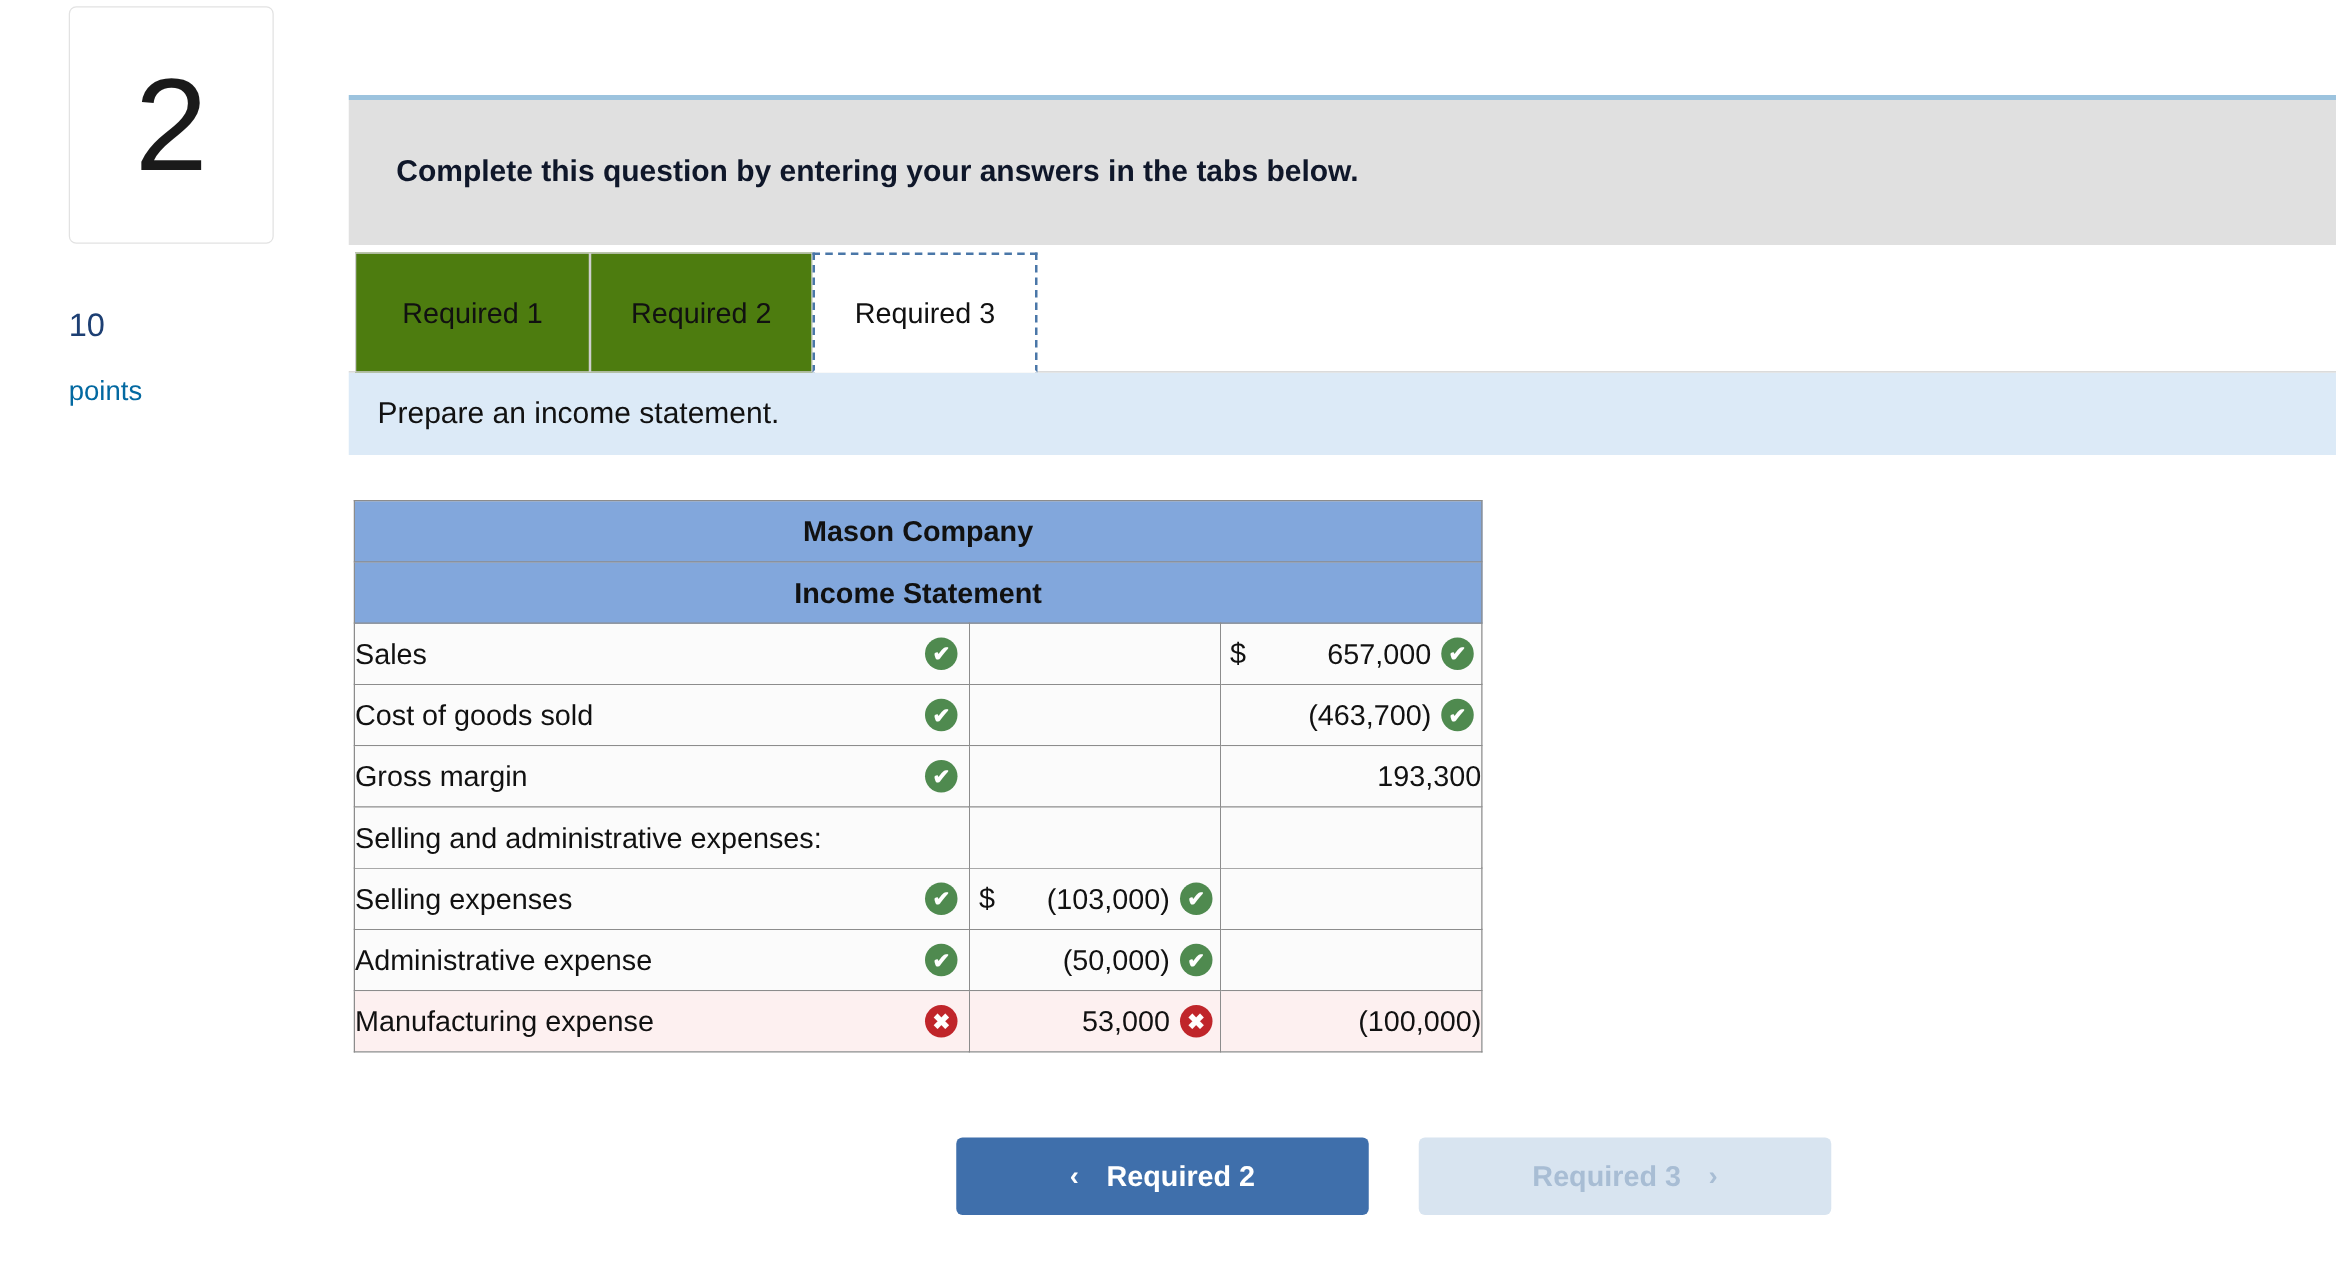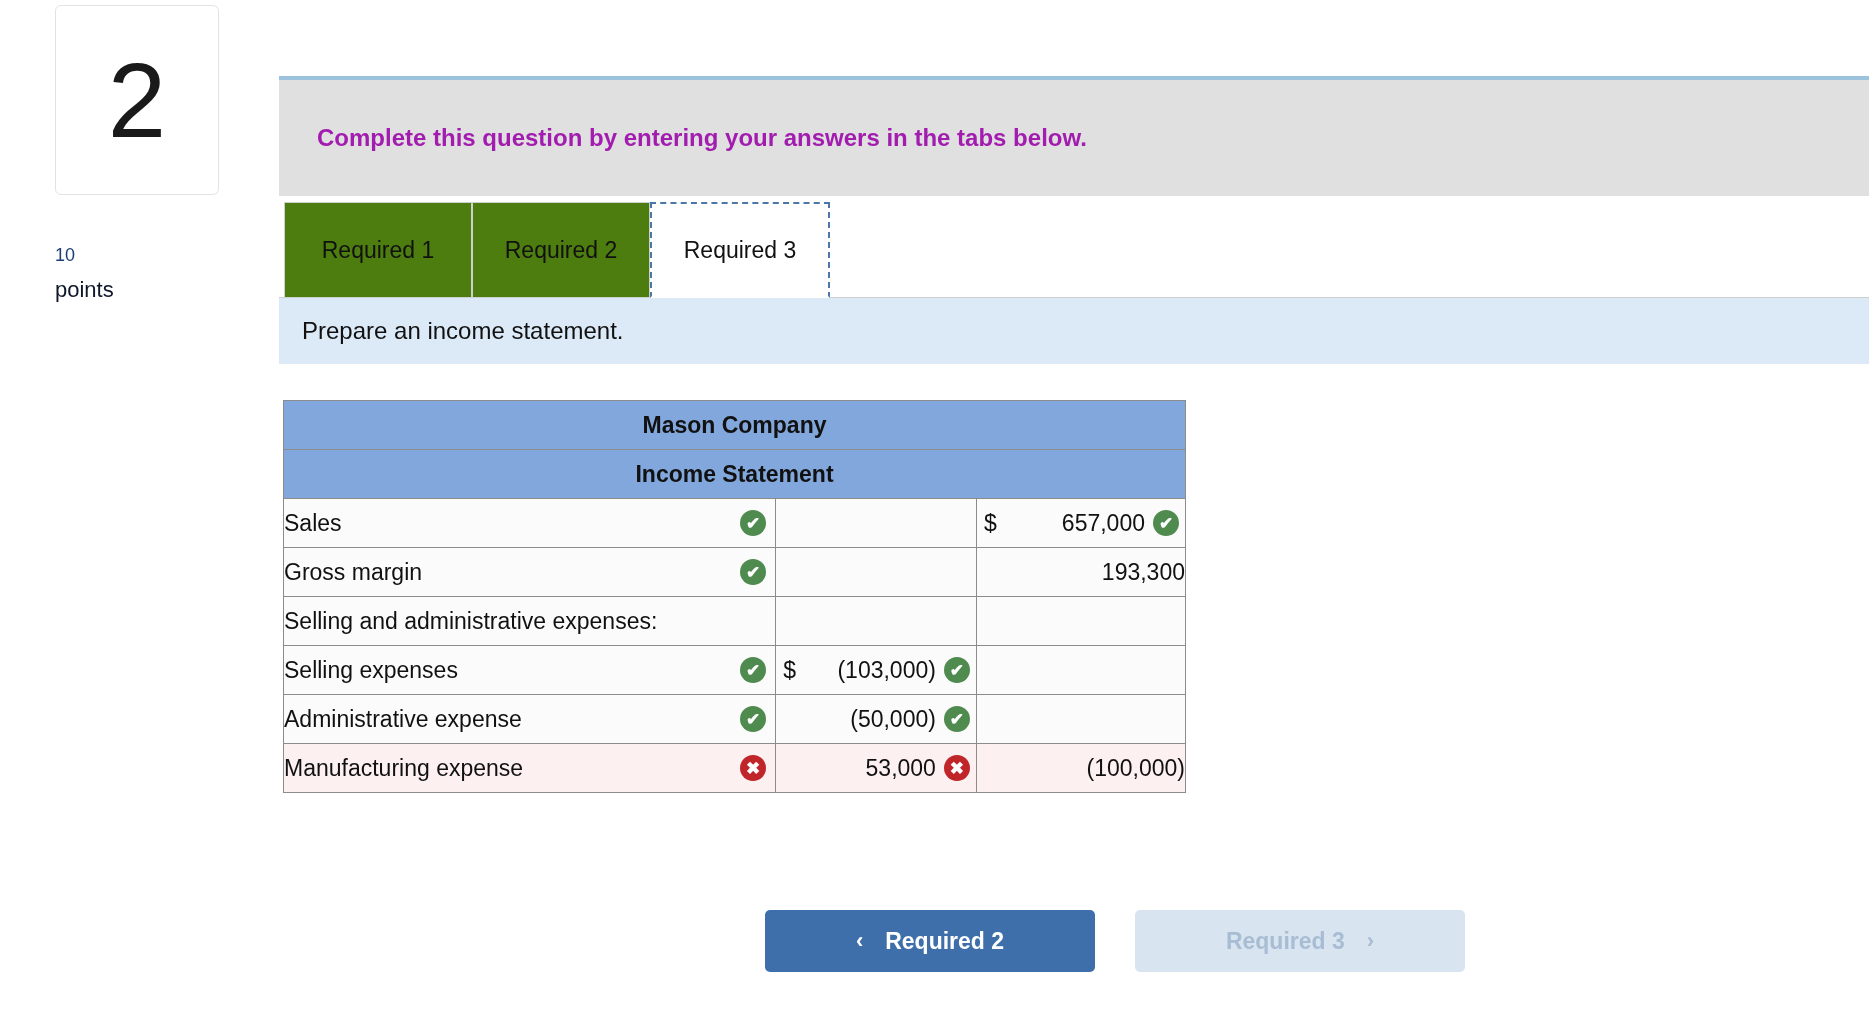--- a/index.html
+++ b/index.html
@@ -35,29 +35,29 @@
   .qnum {
     font-size: 105px;
     line-height: 105px;
     color: #1a1a1a;
     font-weight: 400;
   }
   .points-val {
     position: absolute;
     left: 55px;
     top: 245px;
-    font-size: 18px;
+    font-size: 26px;
     color: #1d3f73;
   }
   .points-label {
     position: absolute;
     left: 55px;
-    top: 277px;
+    top: 300px;
     font-size: 22px;
-    color: #0f172a;
+    color: #0369a1;
   }
 
   
   .panel {
     position: absolute;
     left: 279px;
     top: 76px;
     width: 1590px;
   }
   .panel-topline {
@@ -68,21 +68,21 @@
   .instruction-bar {
     background: #e0e0e0;
     height: 116px;
     display: flex;
     align-items: center;
     padding-left: 38px;
   }
   .instruction-bar span {
     font-size: 24px;
     font-weight: bold;
-    color: #a21caf;
+    color: #0f172a;
   }
 
   
   .tabs {
     position: relative;
     height: 102px;
     border-bottom: 1px solid #cfcfcf;
     background: #ffffff;
   }
   .tab {
@@ -283,20 +283,31 @@
             <span class="mark ok">✔</span>
           </td>
           <td class="numcell"></td>
           <td class="numcell has-mark">
             <span class="dollar">$</span>
             <span class="val">657,000</span>
             <span class="mark ok">✔</span>
           </td>
         </tr>
 
+        <tr>
+          <td class="lbl">
+            <span class="txt">Cost of goods sold</span>
+            <span class="mark ok">✔</span>
+          </td>
+          <td class="numcell"></td>
+          <td class="numcell has-mark">
+            <span class="val">(463,700)</span>
+            <span class="mark ok">✔</span>
+          </td>
+        </tr>
 
         <tr>
           <td class="lbl">
             <span class="txt">Gross margin</span>
             <span class="mark ok">✔</span>
           </td>
           <td class="numcell"></td>
           <td class="numcell">
             <span class="val">193,300</span>
           </td>

